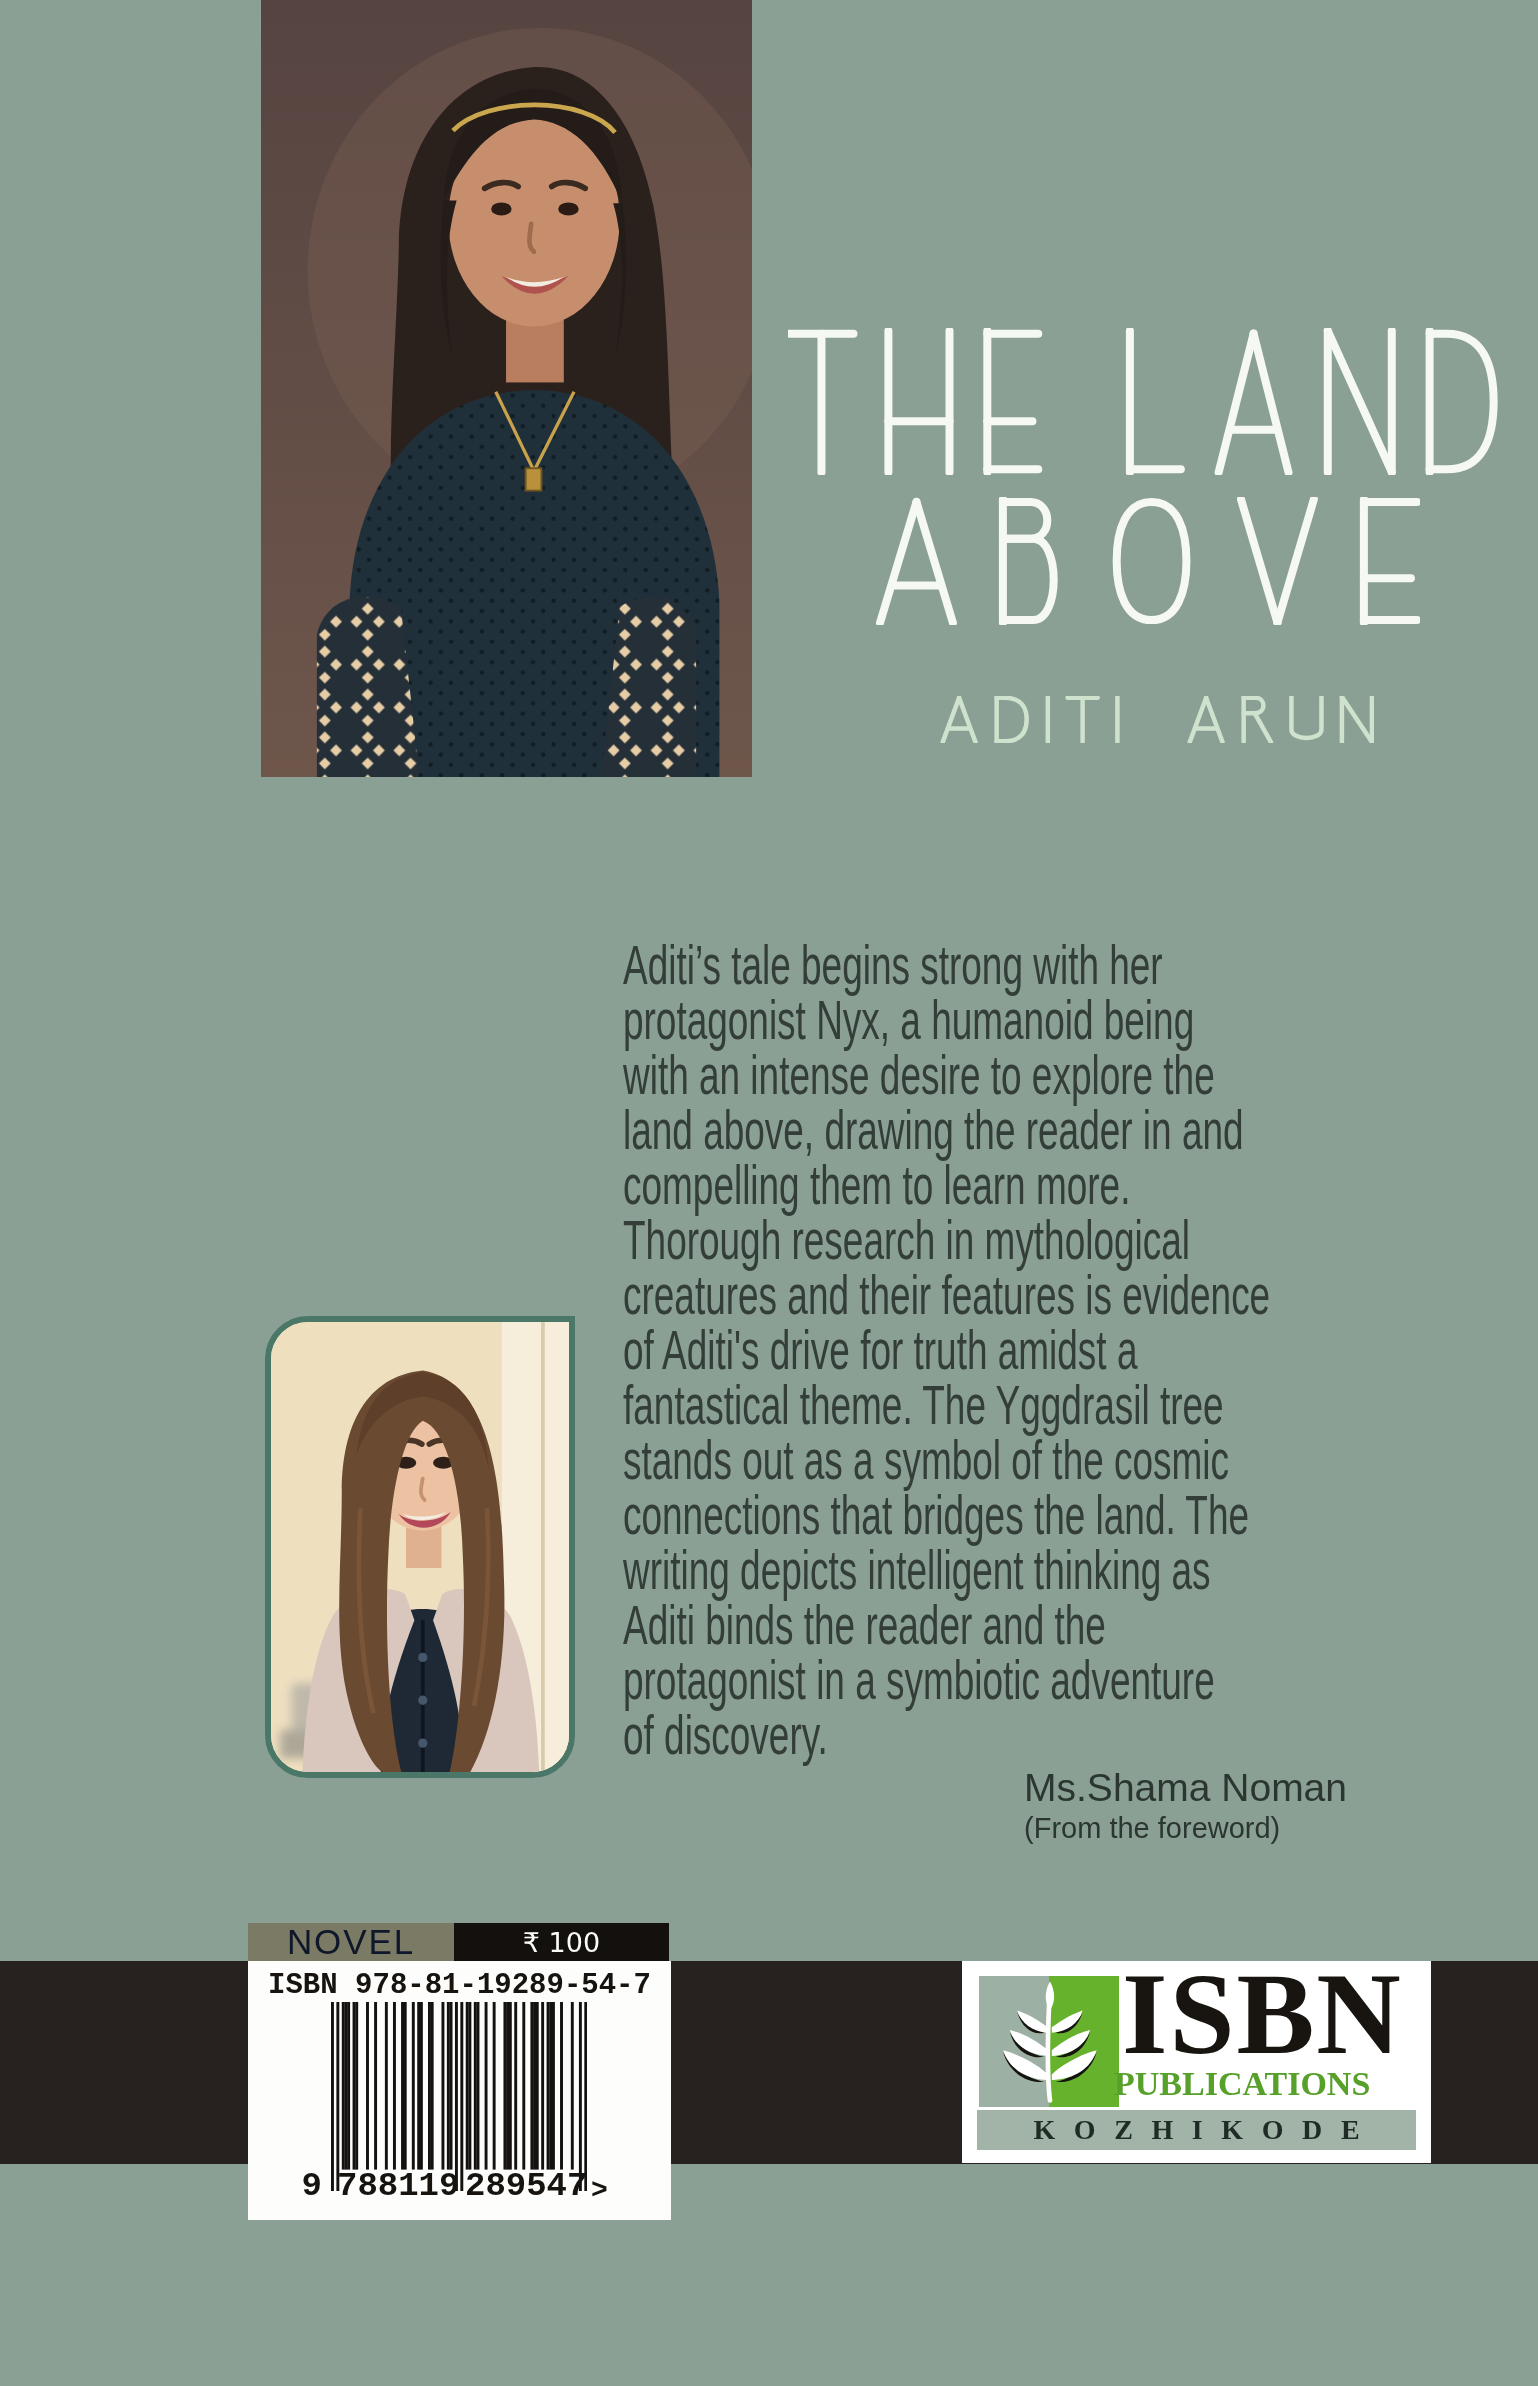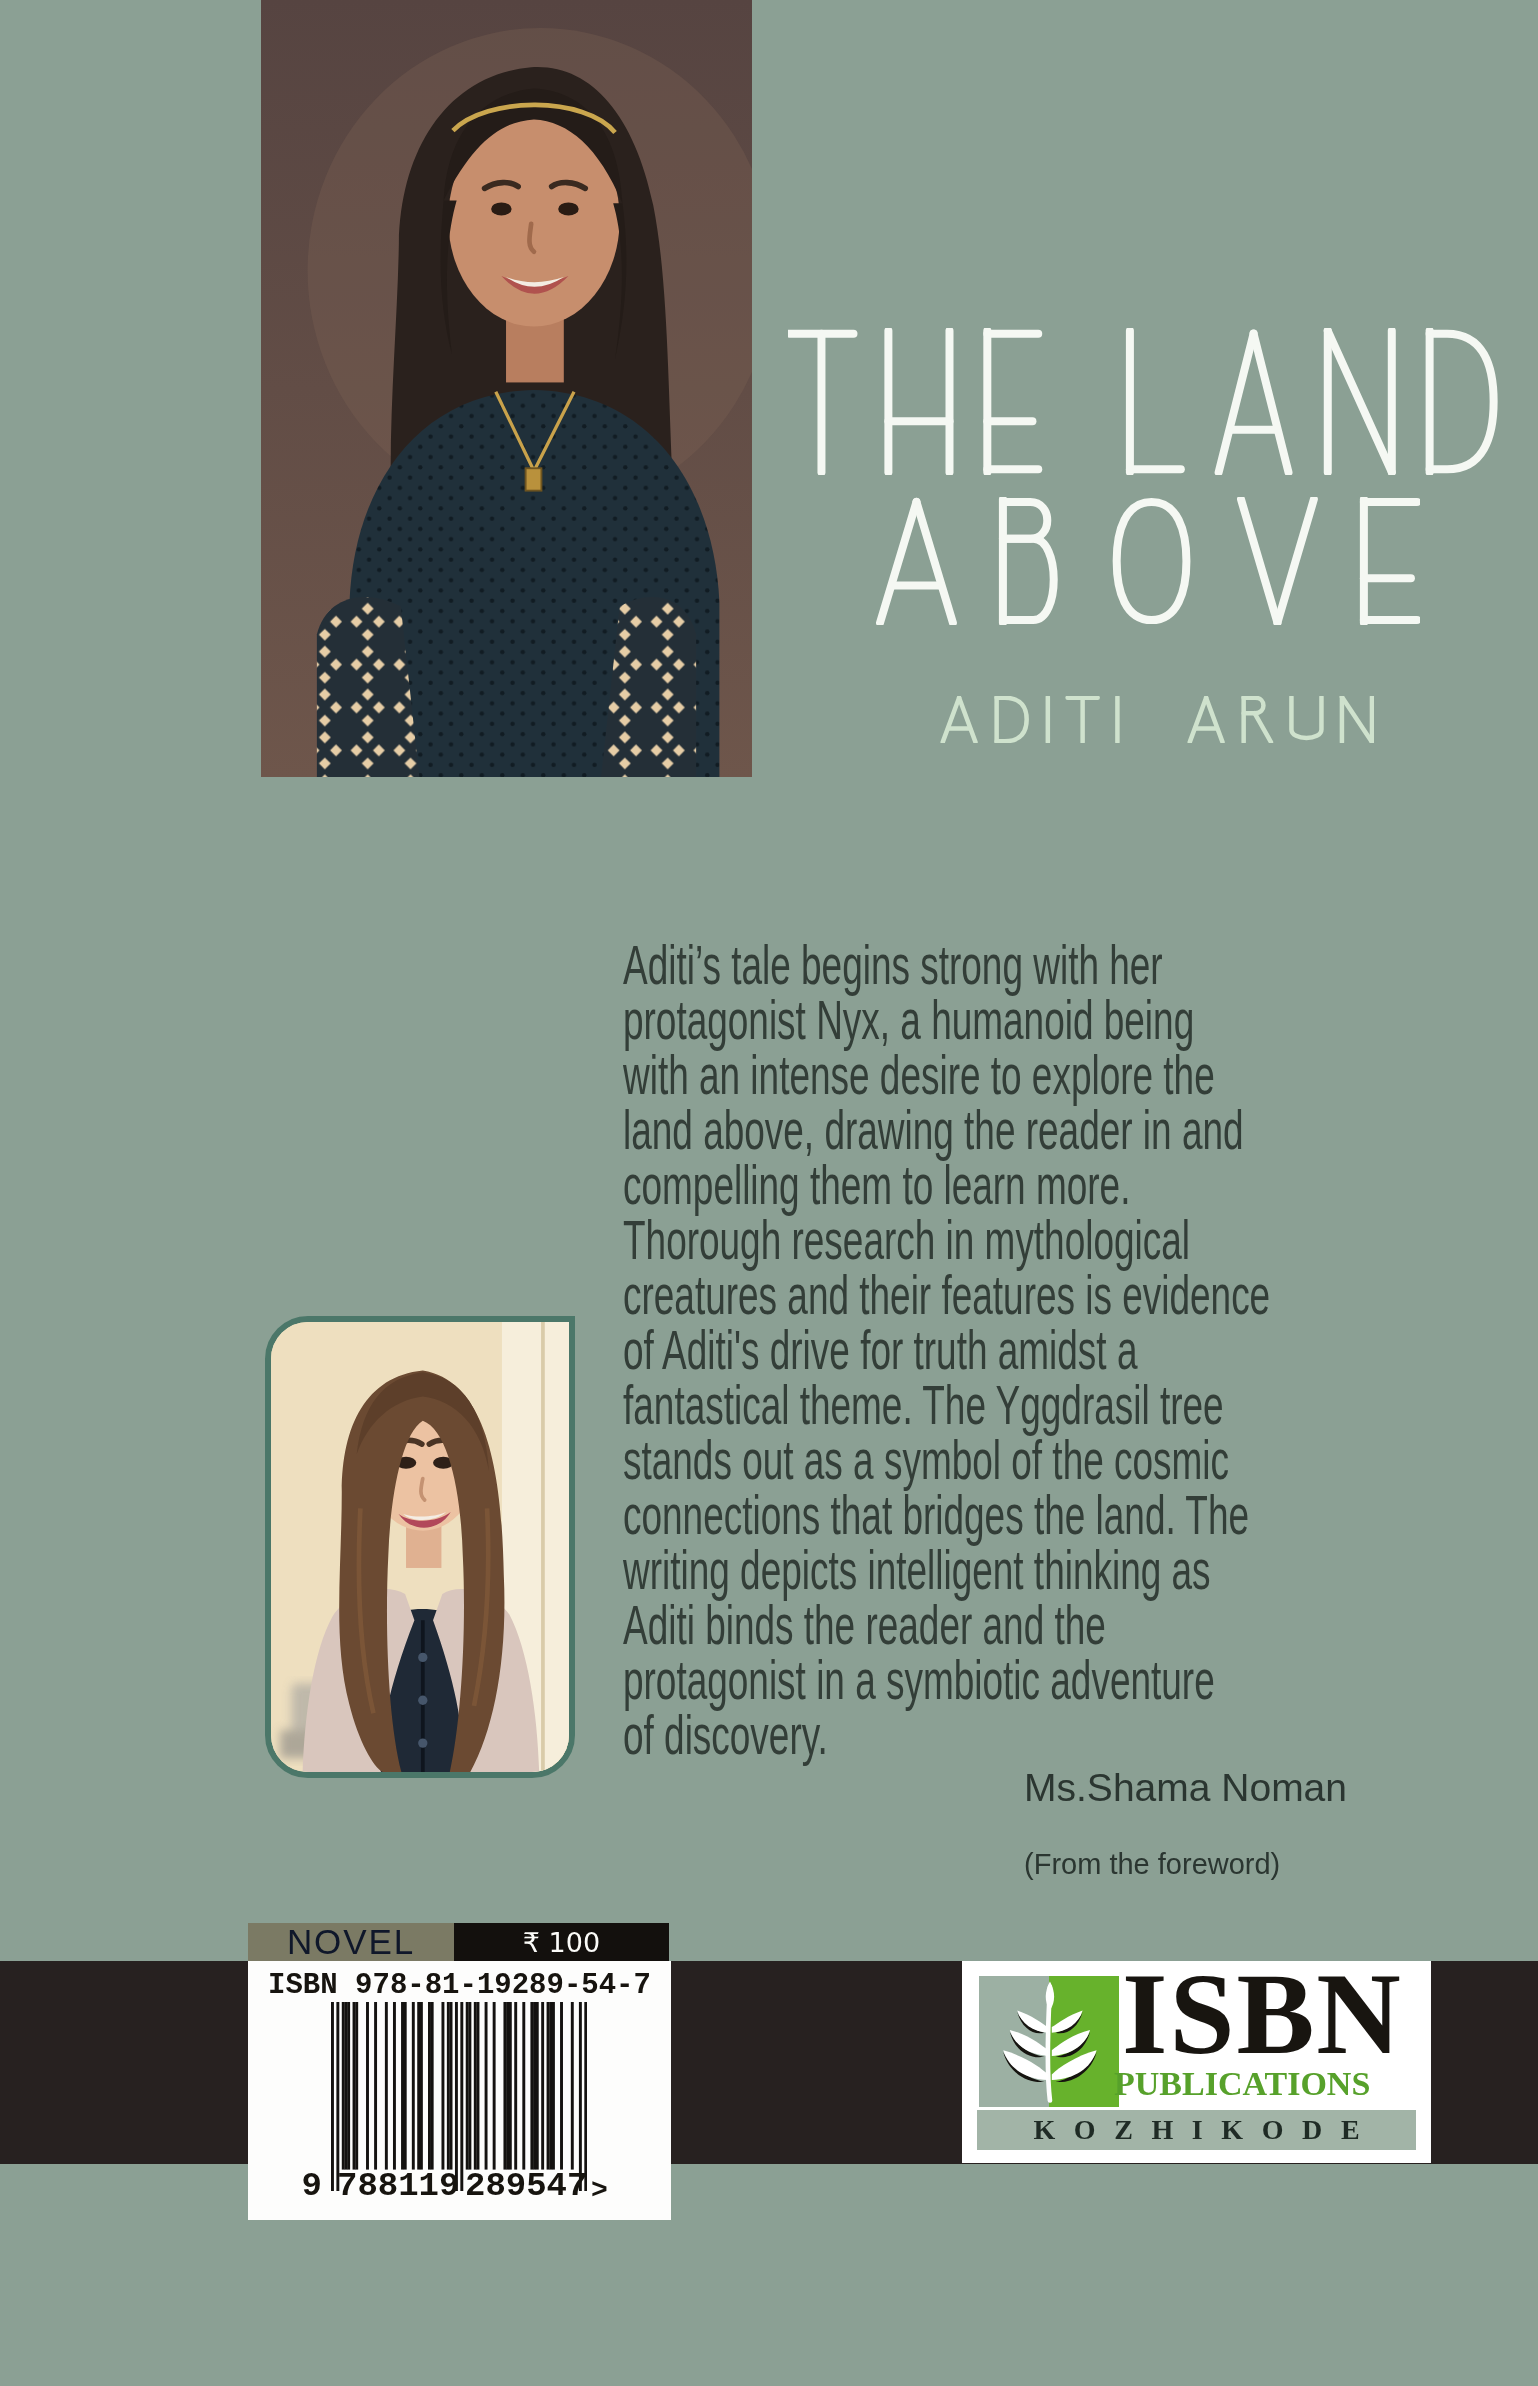--- a/index.html
+++ b/index.html
@@ -21,21 +21,21 @@
 
   
   .blurb{position:absolute;left:623px;top:937px;width:1193px;
          font-size:56px;line-height:55px;color:var(--blurb,#333e38);
          transform:scaleX(0.66);transform-origin:left top;letter-spacing:0;}
   .blurb div{white-space:nowrap;}
 
   
   .attr{position:absolute;right:191px;top:1765px;text-align:left;color:var(--attr,#2b3631);}
   .attr-name{font-size:39px;line-height:45px;}
-  .attr-src{font-size:29px;line-height:37px;margin-top:36px;}
+  .attr-src{font-size:29px;line-height:37px;}
 
   
   .catbar{position:absolute;left:248px;top:1923px;width:421px;height:38px;display:flex;}
   .cat{width:206px;background:var(--cat-bg,#7b7a64);color:#0f172a;font-size:35px;letter-spacing:1.9px;
        display:flex;align-items:center;justify-content:center;}
   .price{flex:1;background:var(--price-bg,#13100d);color:#fbfbf8;font-size:27px;
        display:flex;align-items:center;justify-content:center;font-family:"DejaVu Sans","Liberation Sans",sans-serif;}
 
   
   .stripe{position:absolute;left:0;top:1961px;width:1538px;height:203px;background:var(--stripe,#272120);}

